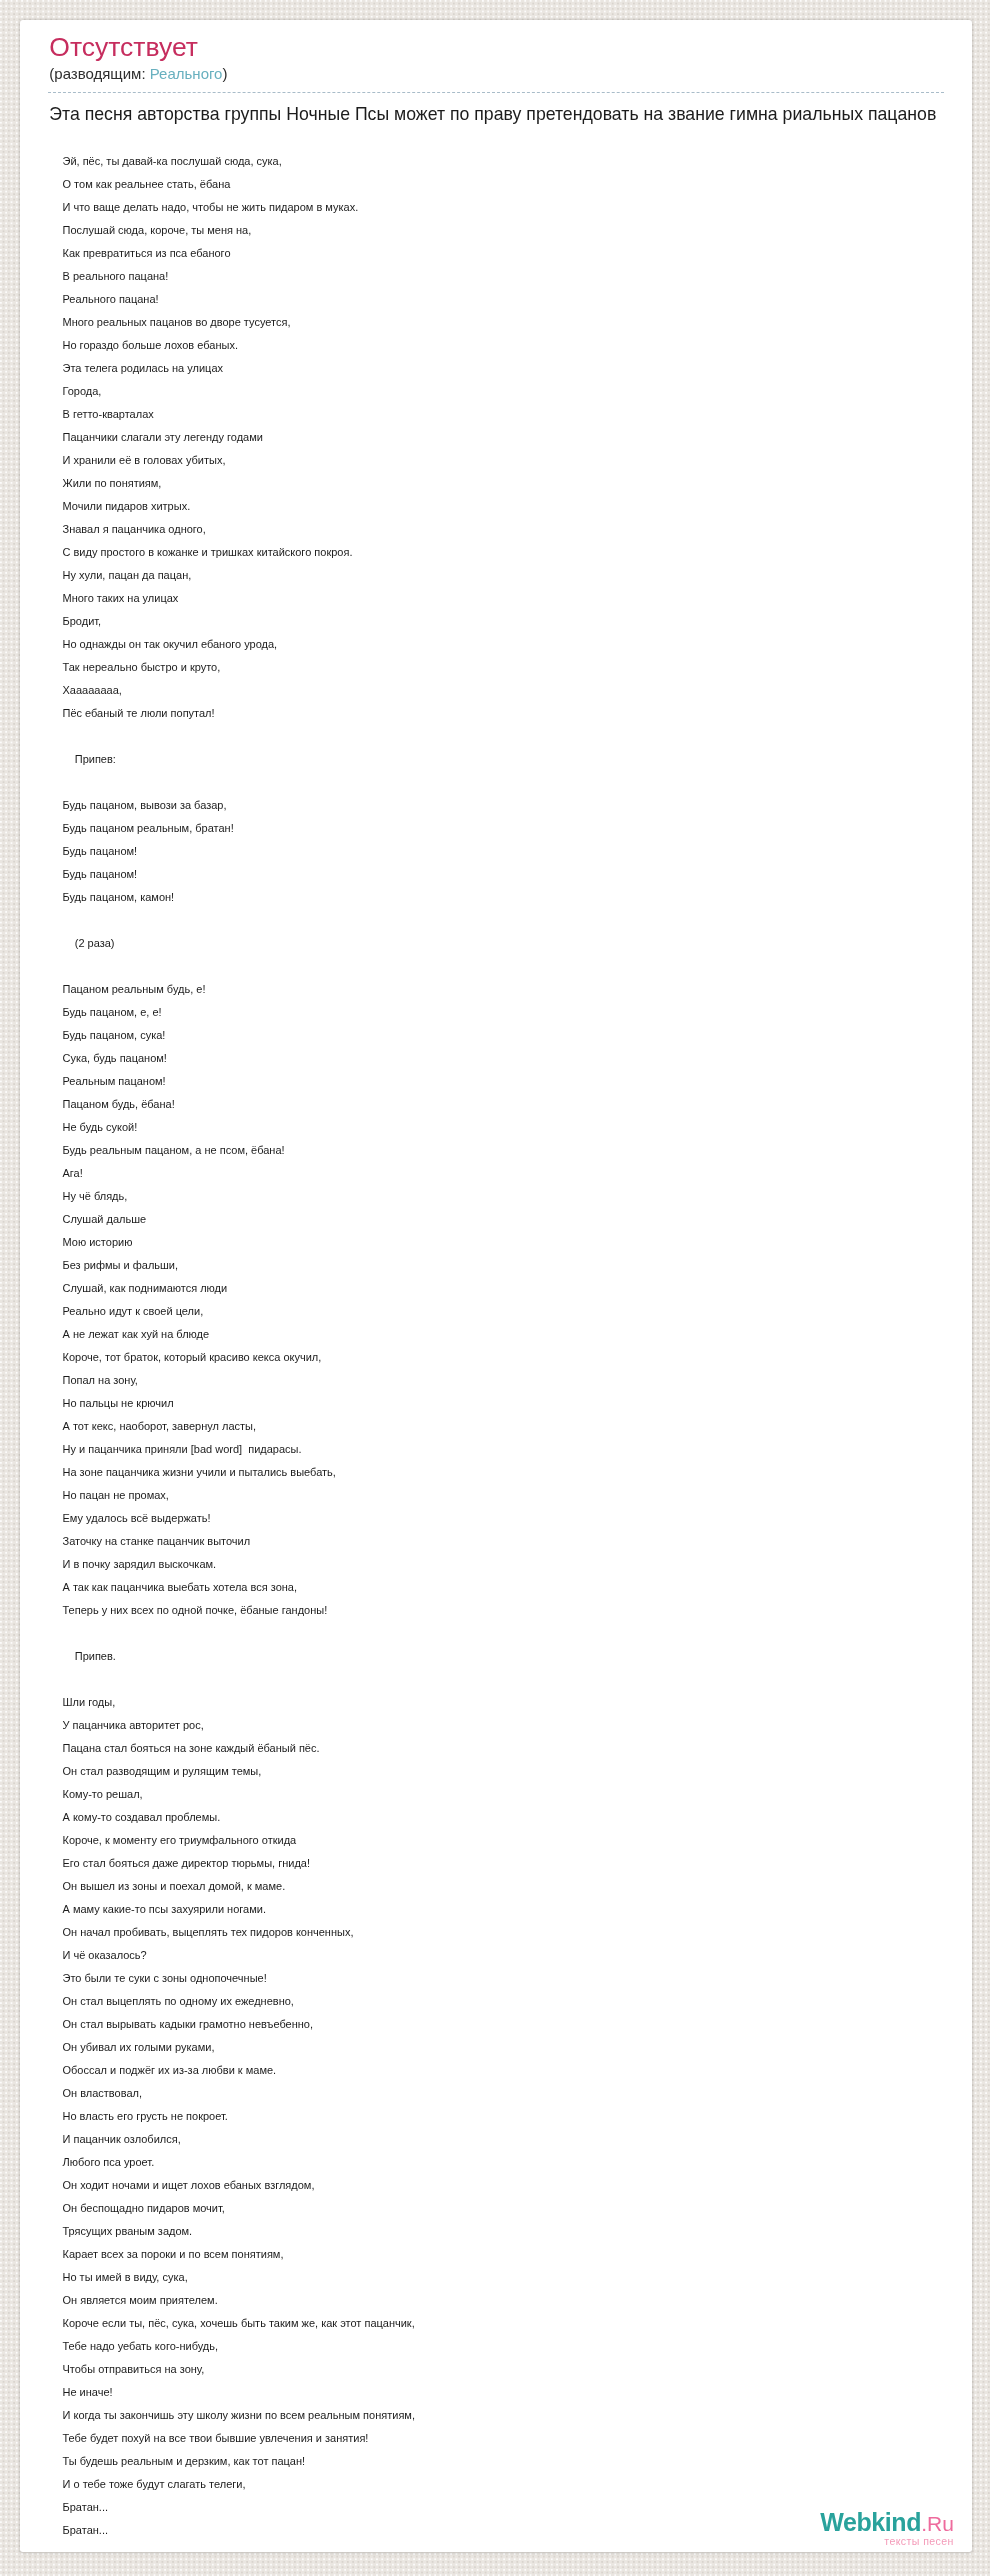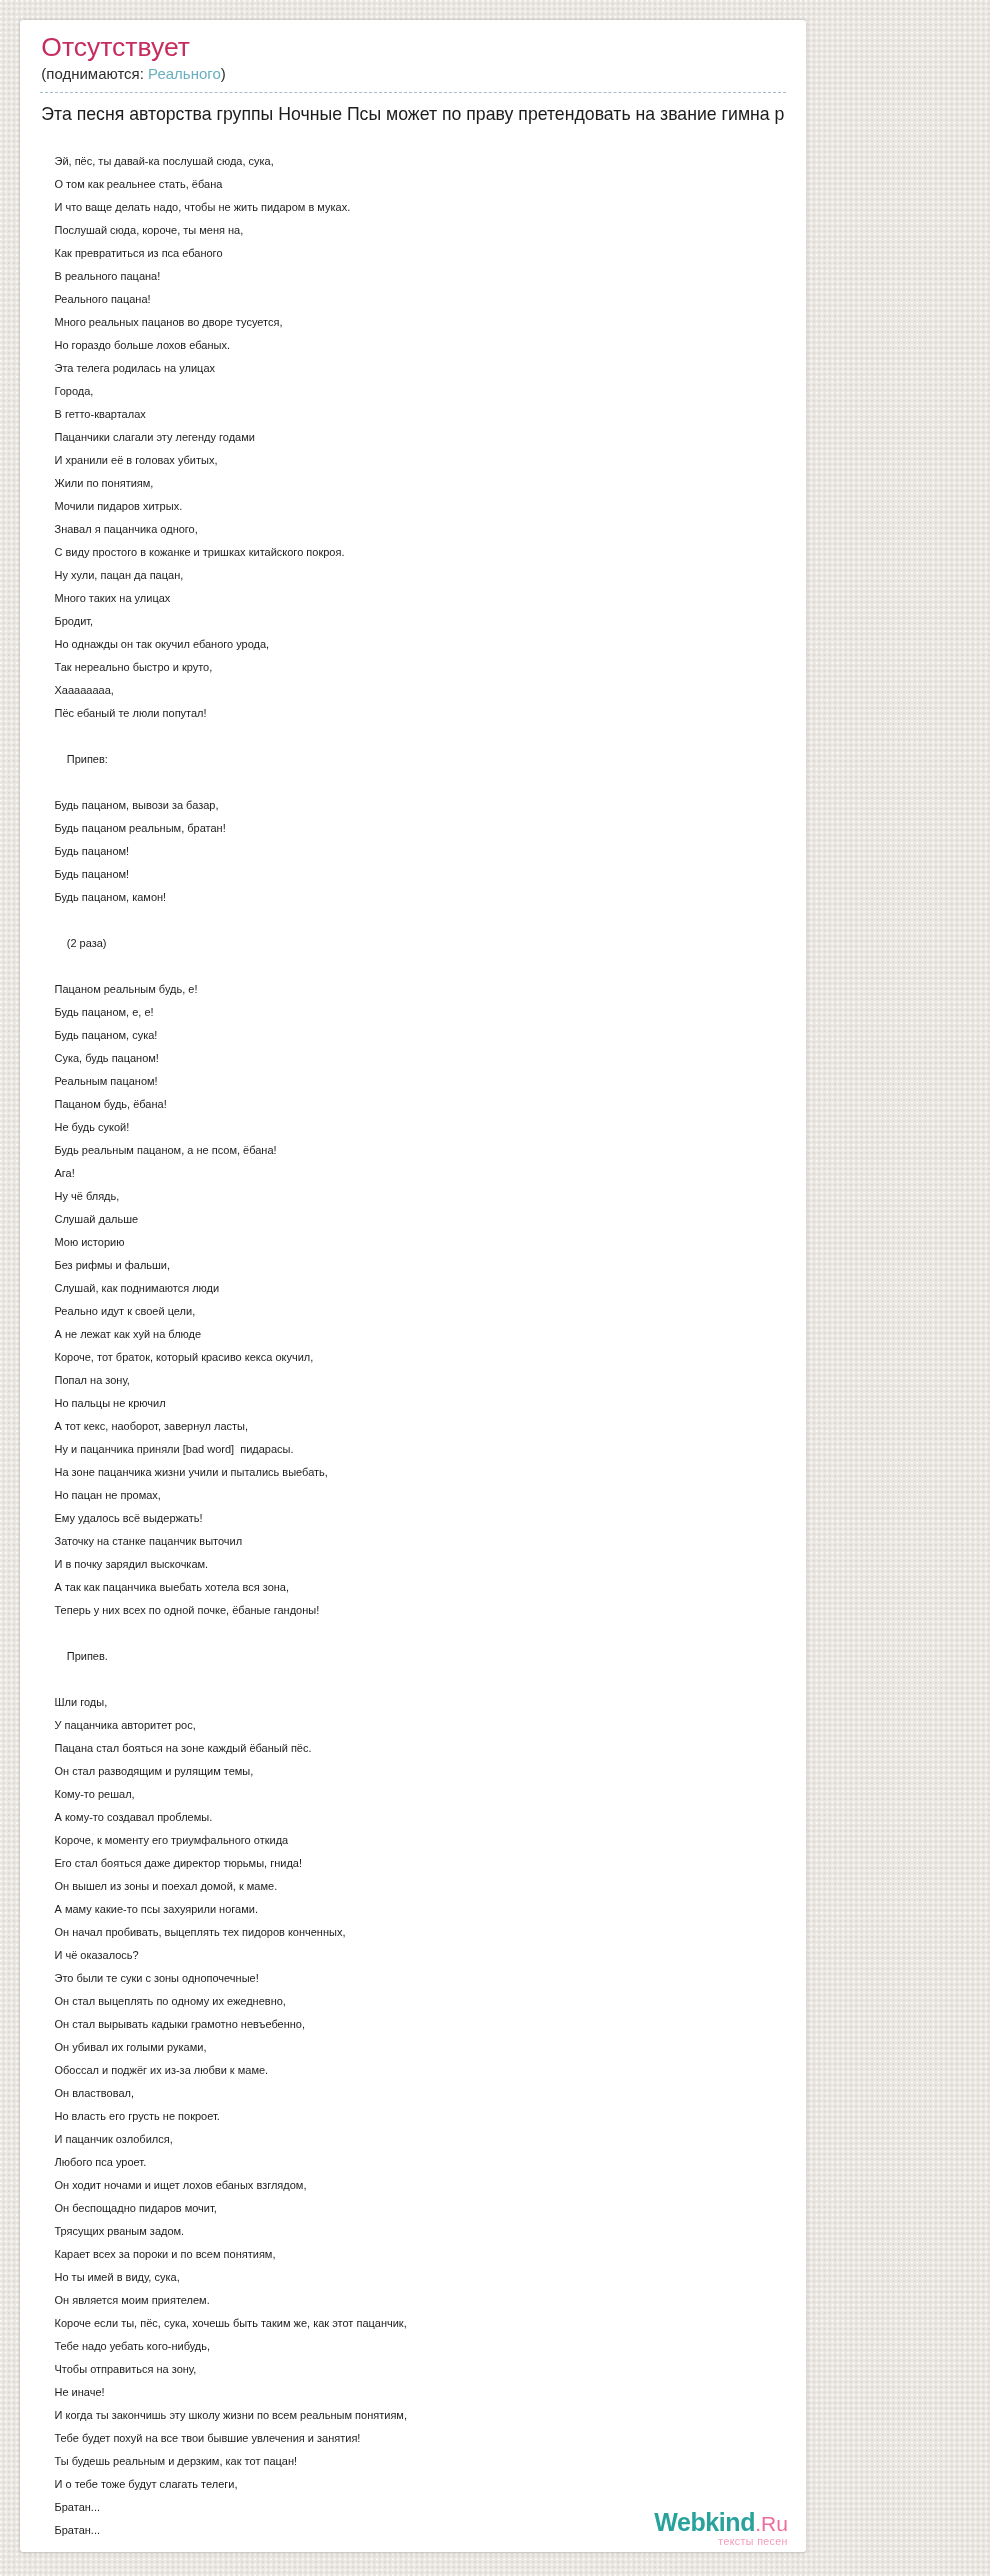--- a/index.html
+++ b/index.html
@@ -24,26 +24,26 @@
       radial-gradient(circle at 0.9px 0.9px, rgba(255,255,255,0.85) 0.9px, transparent 1.3px),
       radial-gradient(circle at 3.5px 3.5px, rgba(196,190,182,0.45) 0.9px, transparent 1.3px);
     background-size:5.3px 5.3px;
     overflow:hidden;
     position:relative;
   }
   .card{
     position:absolute;
     left:19.5px;
     top:19.5px;
-    width:786px;
+    width:952px;
     height:2532px;
     background:var(--color-card_bg);
     border-radius:2.7px;
     box-shadow:0 0.9px 3.5px rgba(0,0,0,0.18), 0 0 0.9px rgba(0,0,0,0.12);
-    padding:0 20px;
+    padding:0 28px;
   }
   .card-header{
     border-bottom:0.9px dashed var(--color-divider);
     padding:14px 1.8px 10.6px 1.8px;
   }
   h1.song-title{
     margin:0;
     font-size:26.5px;
     line-height:1.05;
     font-weight:400;
@@ -103,21 +103,21 @@
     letter-spacing:0.4px;
   }
 </style>
 </head>
 <body>
 
 <div class="card">
 
   <div class="card-header">
     <h1 class="song-title">Отсутствует</h1>
-    <div class="artist-line"><span>(поднимаются: </span><a class="artist-link">Реального</a><span>)</span></div>
+    <div class="artist-line"><span>(разводящим: </span><a class="artist-link">Реального</a><span>)</span></div>
   </div>
 
   <div class="intro">Эта песня авторства группы Ночные Псы может по праву претендовать на звание гимна риальных пацанов мира:</div>
 
   <div class="lyrics">Эй, пёс, ты давай-ка послушай сюда, сука,
 О том как реальнее стать, ёбана
 И что ваще делать надо, чтобы не жить пидаром в муках.
 Послушай сюда, короче, ты меня на,
 Как превратиться из пса ебаного
 В реального пацана!

